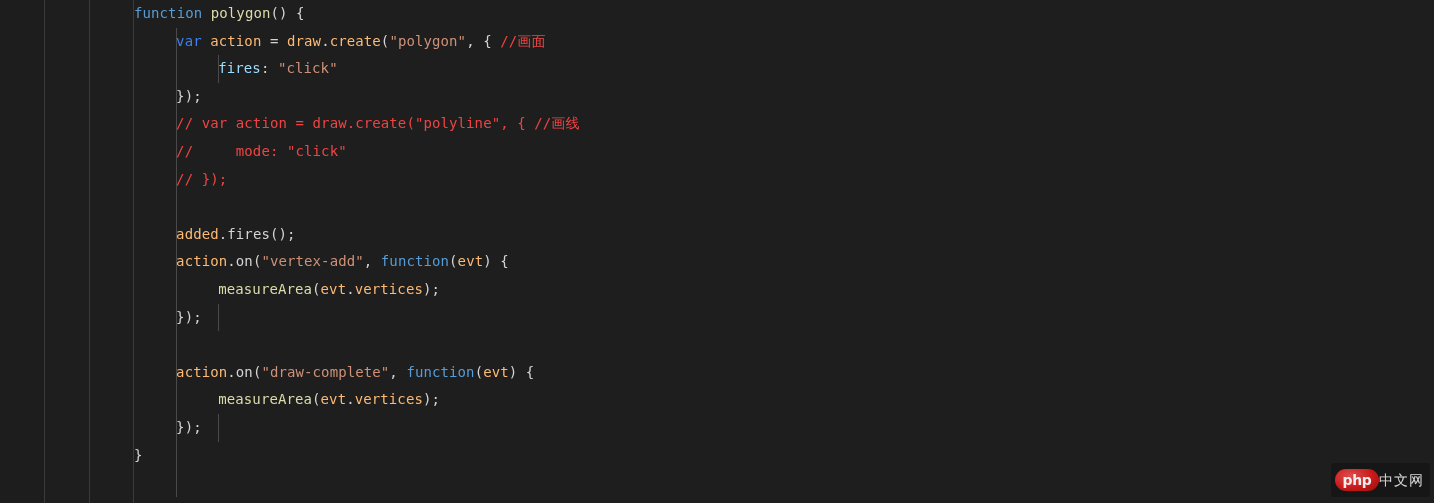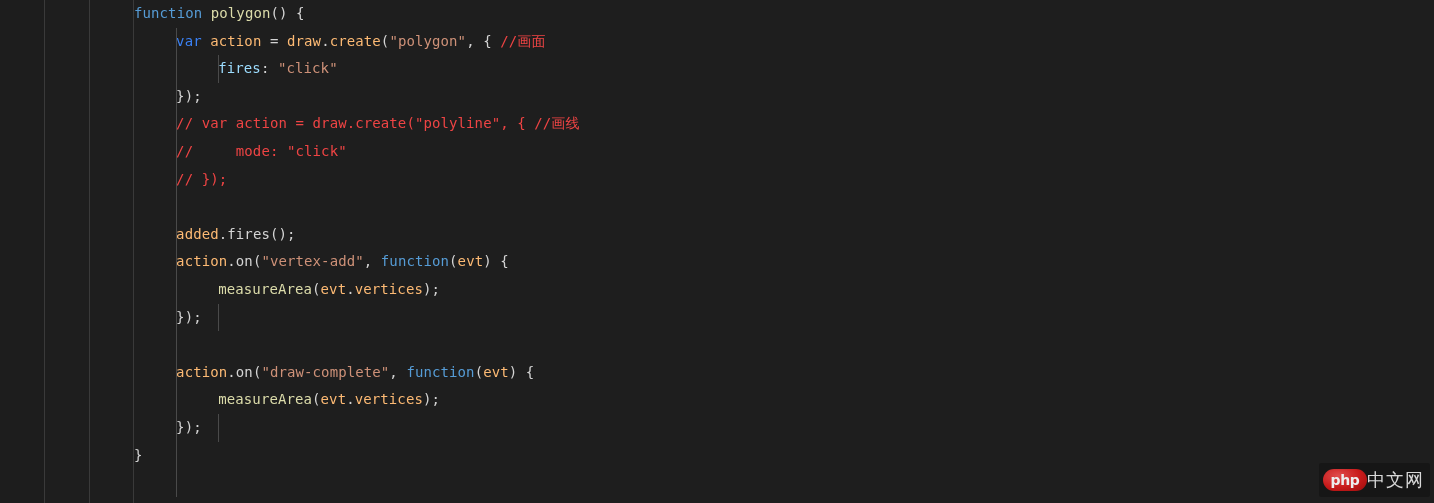--- a/index.html
+++ b/index.html
@@ -106,21 +106,21 @@
     font-family: "DejaVu Sans", "Liberation Sans", sans-serif;
     font-weight: bold;
     font-size: 14px;
     line-height: 22px;
     text-align: center;
     letter-spacing: -0.4px;
   }
   .wm-text {
     color: #e8e8e8;
     font-family: "DejaVu Sans", "Liberation Sans", sans-serif;
-    font-size: 18px;
+    font-size: 14px;
     line-height: 22px;
     letter-spacing: 1px;
   }
 </style>
 </head>
 <body>
 
 <div id="editor-root">
 
   <div class="left-gutter"></div>

